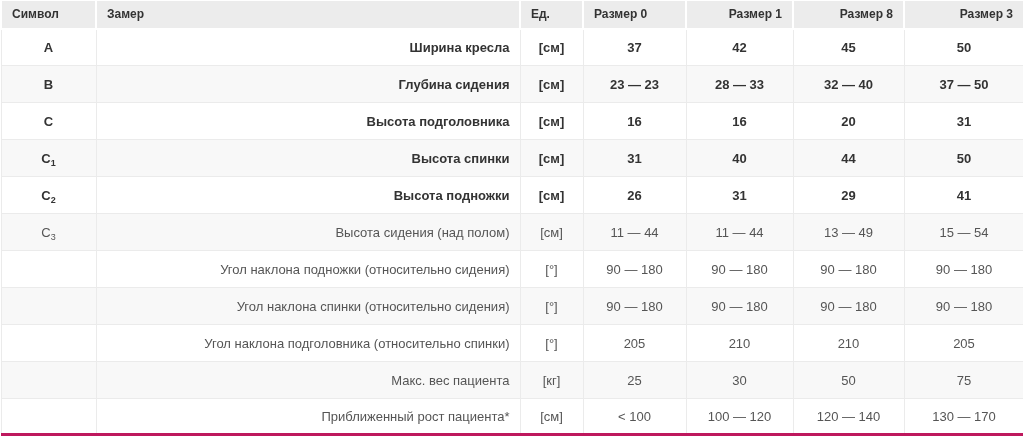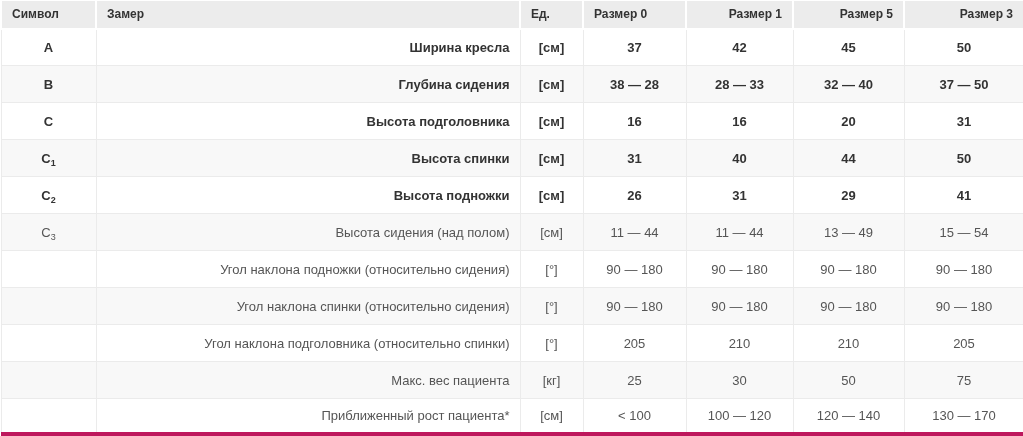--- a/index.html
+++ b/index.html
@@ -33,21 +33,21 @@
     height: 37px;
     font-size: 13px;
     color: #555555;
     background: #ffffff;
     border: 1px solid #ebebeb;
     text-align: center;
   }
   .spec-table tbody td.left { text-align: right; }
   .spec-table tbody tr:nth-child(even) td { background: #f8f8f8; }
   .spec-table tbody tr:nth-child(-n+5) td { font-weight: 700; color: #333333; }
-  .spec-table tbody tr:last-child td { border-bottom: 7px solid #be185d; }
+  .spec-table tbody tr:last-child td { border-bottom: 5px solid #be185d; }
   .spec-table sub {
     font-size: 9px;
     line-height: 0;
     vertical-align: -3px;
   }
 </style>
 </head>
 <body>
 
 <div class="wrap">
@@ -61,41 +61,41 @@
         <col style="width:111px">
         <col style="width:120px">
   </colgroup>
   <thead>
     <tr>
       <th>Символ</th>
       <th>Замер</th>
       <th>Ед.</th>
       <th>Размер 0</th>
       <th class="center">Размер 1</th>
-      <th class="center">Размер 5</th>
+      <th class="center">Размер 8</th>
       <th class="center">Размер 3</th>
     </tr>
   </thead>
   <tbody>
 
     <tr>
       <td><span>A</span><sub></sub></td>
       <td class="left">Ширина кресла</td>
       <td>[см]</td>
       <td>37</td>
       <td>42</td>
       <td>45</td>
       <td>50</td>
     </tr>
 
     <tr>
       <td><span>B</span><sub></sub></td>
       <td class="left">Глубина сидения</td>
       <td>[см]</td>
-      <td>38 — 28</td>
+      <td>23 — 23</td>
       <td>28 — 33</td>
       <td>32 — 40</td>
       <td>37 — 50</td>
     </tr>
 
     <tr>
       <td><span>C</span><sub></sub></td>
       <td class="left">Высота подголовника</td>
       <td>[см]</td>
       <td>16</td>

